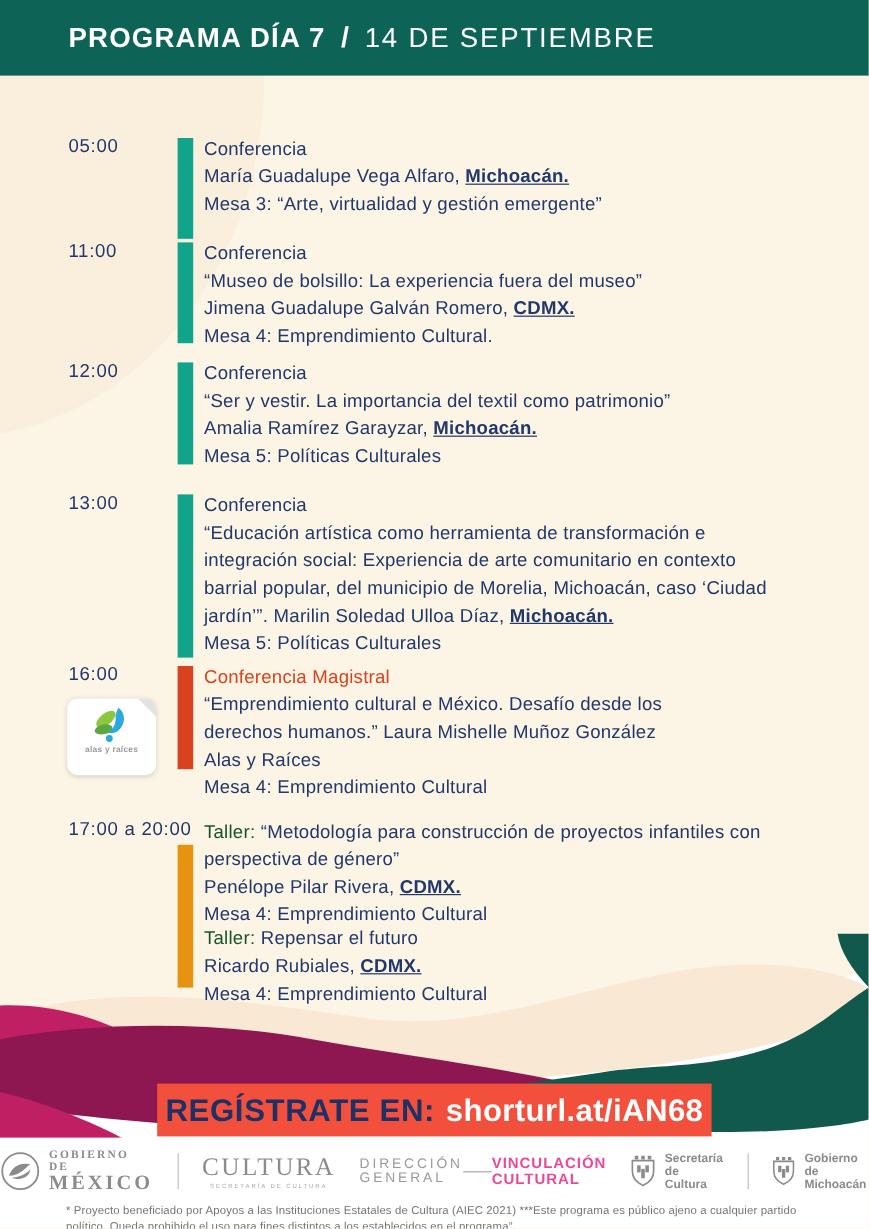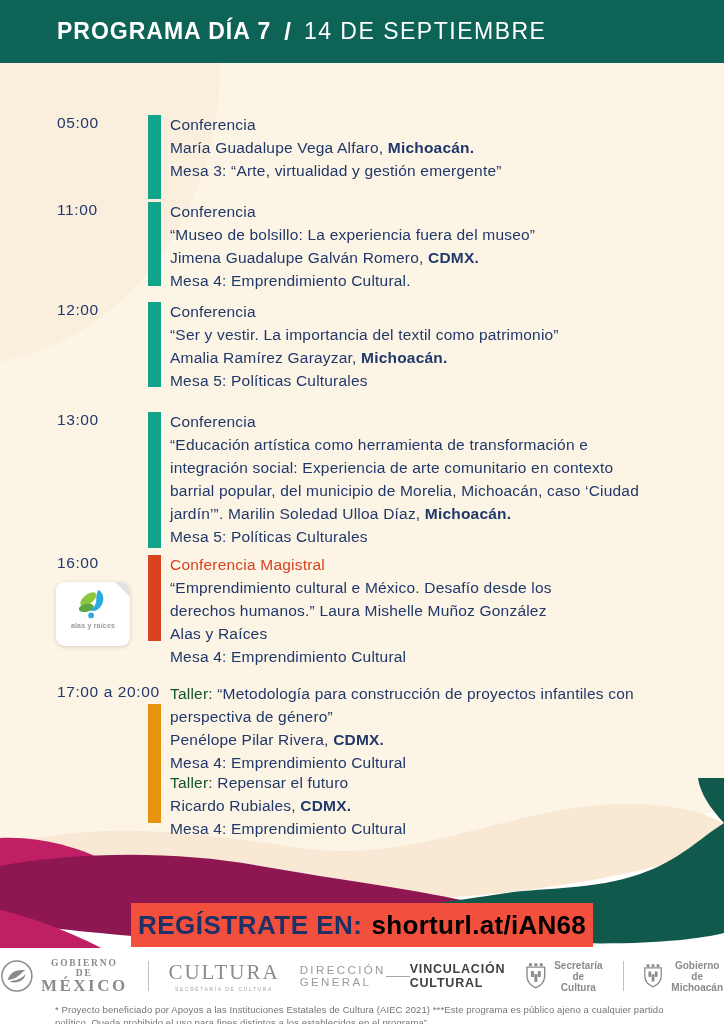--- a/index.html
+++ b/index.html
@@ -36,21 +36,21 @@
   .bar.verm{background:#d8421e;}
   .bar-amber-standalone{
     position:absolute;left:148px;top:704px;width:13px;height:119px;
     background:#e89310;z-index:2;
   }
   .content{position:absolute;left:170px;top:0;}
   .content p{margin:0;font-size:15.5px;line-height:23px;color:#21386b;letter-spacing:0.2px;}
   .cat{color:#12a38b;}
   .cat.verm{color:#d8421e;}
   .catin{color:#14532d;}
-  .content b{font-weight:bold;}
+  .content b{font-weight:bold;text-decoration:underline;}
 
   
   .logo-card{
     position:absolute;left:56px;top:582px;width:74px;height:64px;background:#fff;
     border-radius:9px;box-shadow:0 1px 4px rgba(0,0,0,0.15);z-index:2;
   }
   .logo-card .fold{
     position:absolute;top:0;right:0;width:0;height:0;
     border-top:15px solid #e2e2e2;border-left:15px solid transparent;
     border-top-right-radius:9px;
@@ -63,42 +63,42 @@
 
   
   .waves{position:absolute;left:0;top:778px;z-index:1;}
 
   
   .banner{
     position:absolute;left:131px;top:903px;width:462px;height:44px;background:#f2503c;
     z-index:6;display:flex;align-items:center;justify-content:center;
   }
   .banner .blabel{color:#1e3167;font-weight:bold;font-size:26px;letter-spacing:0.5px;}
-  .banner .burl{color:#000000;font-weight:bold;font-size:26px;margin-left:9px;letter-spacing:0.3px;}
+  .banner .burl{color:#ffffff;font-weight:bold;font-size:26px;margin-left:9px;letter-spacing:0.3px;}
 
   
   .footer{
     position:absolute;left:0;top:948px;width:724px;height:76px;background:#ffffff;z-index:4;
   }
   .logos{
     display:flex;align-items:center;justify-content:center;gap:20px;
     padding-top:7px;height:42px;color:#8b8b8b;
   }
   .vdiv{width:1px;height:30px;background:#c0c0c0;}
-  .lg{display:flex;align-items:center;gap:7px;text-align:center;}
+  .lg{display:flex;align-items:center;gap:7px;}
   .gtxt{display:flex;flex-direction:column;font-family:"Liberation Serif",serif;font-weight:bold;color:#8b8b8b;}
   .gtxt .l1{font-size:9.5px;letter-spacing:1.8px;}
   .gtxt .l2{font-size:17px;letter-spacing:2.5px;line-height:16px;}
   .cultura{display:flex;flex-direction:column;align-items:center;}
   .cword{font-family:"Liberation Serif",serif;font-size:21px;letter-spacing:2px;color:#8b8b8b;}
   .csub{font-size:5px;letter-spacing:1.6px;color:#a5a5a5;margin-top:1px;}
   .dg{display:flex;flex-direction:row;align-items:center;}
   .dg1{font-size:11.5px;letter-spacing:2.4px;color:#9a9a9a;}
   .dgline{width:100%;border-top:1px solid #a8a8a8;margin:2px 0;}
-  .dg2{font-size:12.5px;font-weight:bold;letter-spacing:0.8px;color:#404040;}
+  .dg2{font-size:12.5px;font-weight:bold;letter-spacing:0.8px;color:#ec4899;}
   .ctxt{display:flex;flex-direction:column;font-size:10px;font-weight:bold;line-height:11px;color:#8b8b8b;}
   .disclaimer{
     width:614px;margin:6px auto 0 auto;font-size:9.5px;line-height:13px;color:#757575;
     text-align:left;letter-spacing:0.1px;
   }
 </style>
 </head>
 <body>
 
 <div class="page">

